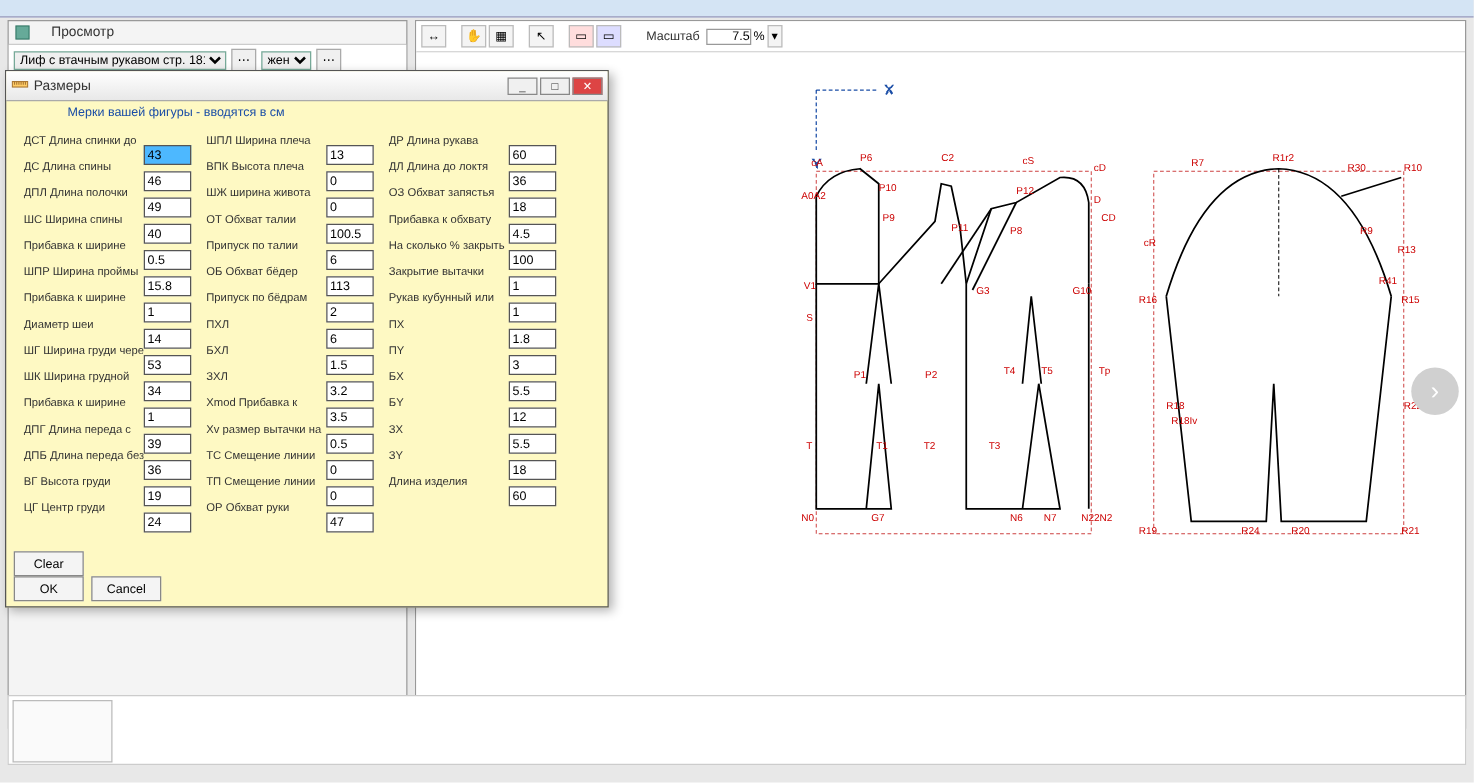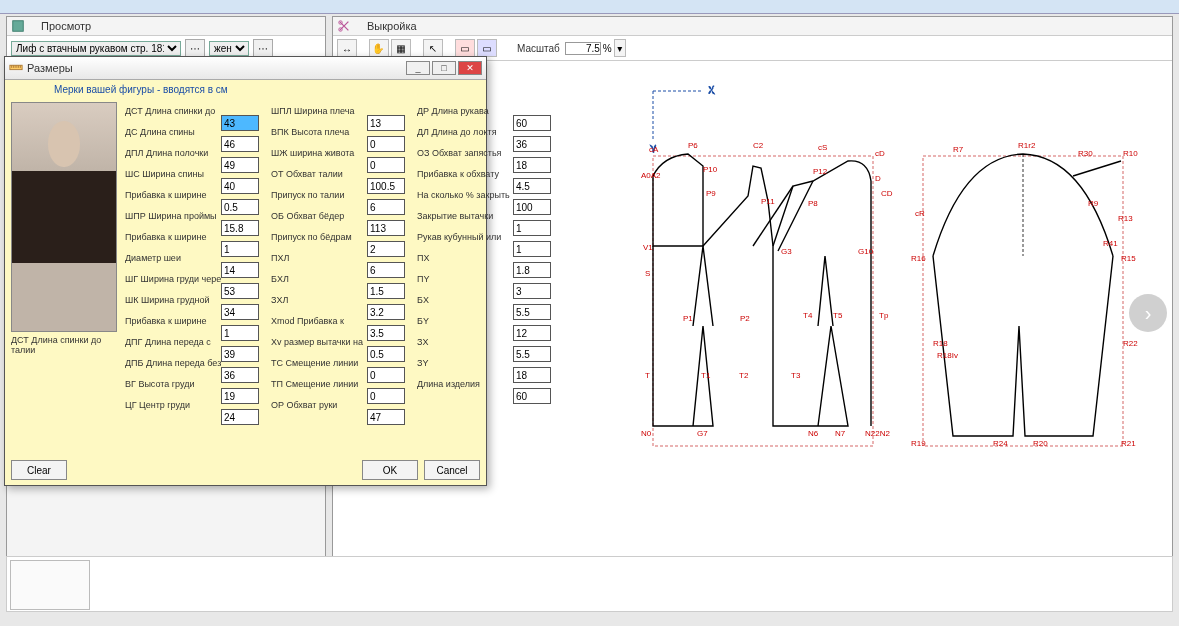--- a/index.html
+++ b/index.html
@@ -31,21 +31,21 @@
 .photo-col { width: 110px; margin-top: 18px; }
 .photo-col .photo { width: 106px; height: 230px; border: 1px solid #888; background: linear-gradient(#d9ccc0,#c0b4a8 30%,#2a1f1a 30%,#2a1f1a 70%,#c0b4a8 70%); position: relative; }
 .photo-col .photo::after { content:""; position:absolute; left:35%; right:35%; top:8%; bottom:72%; background:#d8c4b0; border-radius:50%; }
 .photo-col .caption { font-size: 9px; color: #333; margin-top: 3px; }
 .form-cols { display: flex; gap: 6px; margin-left: 8px; margin-top: 18px; }
 .fcol { width: 140px; }
 .frow { display: flex; align-items: center; margin-bottom: 3px; height: 18px; }
 .flabel { width: 96px; font-size: 9px; color: #333; white-space: nowrap; overflow: hidden; }
 .finput { width: 38px; height: 16px; border: 1px solid #555; font-size: 10px; padding: 0 2px; background:#fff;margin-top:24px; }
 .finput.hl { background: #4db8ff; color:#000; }
-.dialog-footer { position: absolute; bottom: 6px; left: 6px; right: 6px; display: flex; justify-content: space-between; }
+.dialog-footer { position: absolute; bottom: 6px; left: 6px; right: 6px; display: flex; justify-content: space-between; flex-direction: column; }
 .dbotbtn { width: 56px; height: 20px; border: 1px solid #888; background: #f4f4f4; font-size: 10px; }
 .dbotright { display: flex; gap: 6px; }
 
 .pattern-svg { position: absolute; left: 30px; top: 10px; }
 .nav-arrow { position: absolute; top: 50%; width: 38px; height: 38px; border-radius: 50%; background: #d0d0d0; display: flex; align-items: center; justify-content: center; color: #fff; font-size: 20px; transform: translateY(-50%); }
 .nav-arrow.left { left: 12px; }
 .nav-arrow.right { right: 12px; }
 .bottom-strip { position: absolute; bottom: 14px; left: 6px; right: 6px; height: 56px; background: #fff; border: 1px solid #ccc; }
 .bottom-thumb { width: 80px; height: 50px; margin: 3px; border: 1px solid #bbb; background: #fafafa; }
 </style>
@@ -70,30 +70,20 @@
       </select>
       <button class="tbtn">⋯</button>
       <select class="sel2">
         <option>жен</option>
       </select>
       <button class="tbtn">⋯</button>
     </div>
   </div>
 
   <div class="panel">
-    <div class="panel-header">
-      <span class="ico">
-        <svg viewBox="0 0 16 16">
-            <path d="M3 3 L13 13 M3 13 L13 3" stroke="#b59" stroke-width="1.5"></path>
-            <circle cx="4" cy="4" r="2" fill="none" stroke="#b59"></circle>
-            <circle cx="4" cy="12" r="2" fill="none" stroke="#b59"></circle>
-          </svg>
-      </span>
-      <span>Выкройка</span>
-    </div>
     <div class="work-tools">
       <button class="tbtn">↔</button>
       <span class="tsep"></span>
       <button class="tbtn">✋</button>
       <button class="tbtn">▦</button>
       <span class="tsep"></span>
       <button class="tbtn">↖</button>
       <span class="tsep"></span>
       <button class="tbtn" style="background:#fdd">▭</button>
       <button class="tbtn" style="background:#ddf">▭</button>
@@ -211,24 +201,20 @@
       <span>Размеры</span>
     </span>
     <span class="dbtns">
       <span class="dbtn">_</span>
       <span class="dbtn">□</span>
       <span class="dbtn close">✕</span>
     </span>
   </div>
   <div class="dialog-body">
     <a class="dialog-link">Мерки вашей фигуры - вводятся в см</a>
-    <div class="photo-col">
-      <div class="photo"></div>
-      <div class="caption">ДСТ Длина спинки до талии</div>
-    </div>
     <div class="form-cols">
       <div class="fcol" id="col1">
           <div class="frow">
             <div class="flabel">ДСТ Длина спинки до</div>
             <input class="finput hl" value="43" style="">
           </div>
           <div class="frow">
             <div class="flabel">ДС Длина спины</div>
             <input class="finput" value="46" style="">
           </div>

